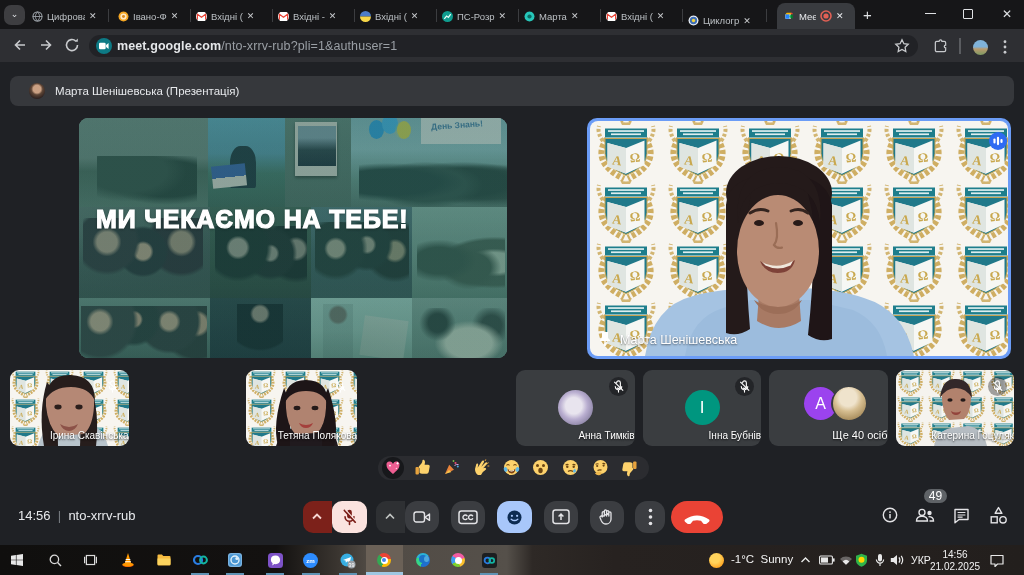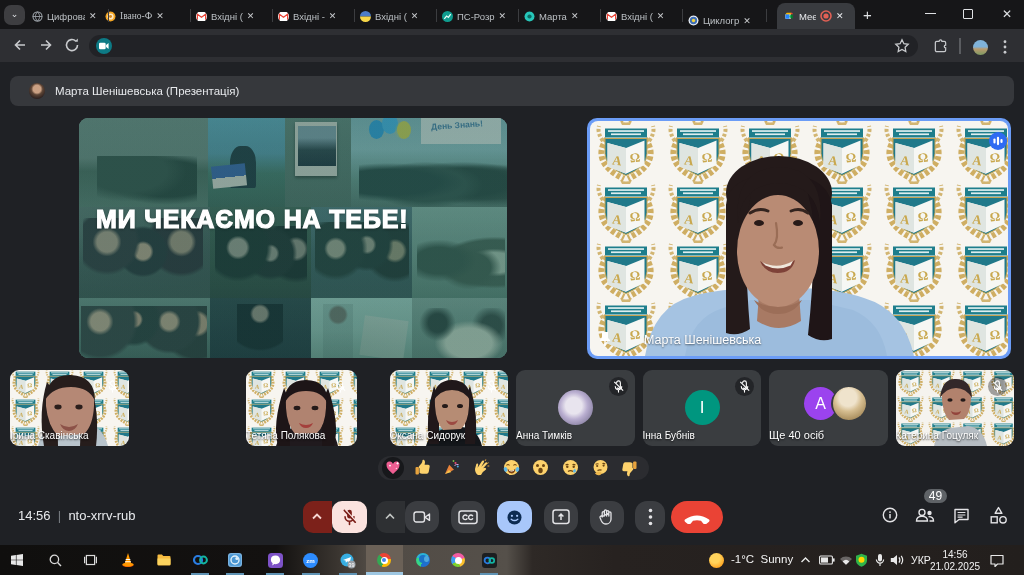--- a/index.html
+++ b/index.html
@@ -12,37 +12,37 @@
   #page{left:0;top:0;width:1024px;height:575px;}
   #taskbar{left:0;top:545px;width:1024px;height:30px;
     background:linear-gradient(90deg,#100f0e 0%,#131110 27%,#3a3530 33%,#514b45 36%,#55504a 49.5%,#2e2926 52%,#272220 60%,#231f1d 100%);}
   .tab{position:absolute;top:6px;height:20px;display:flex;align-items:center;gap:4px;}
   .tab .ttl{color:#bcc0c4;font-size:9.5px;white-space:nowrap;overflow:hidden;}
   .tab .x{color:#c9cbce;font-size:9px;}
   .tsep{position:absolute;top:9px;width:1px;height:13px;background:#3c3d40;}
   .fav{width:11px;height:11px;border-radius:50%;flex:0 0 auto;}
   
   .vtile{position:absolute;border-radius:9px;overflow:hidden;background:#3a3d40;}
-  .label{position:absolute;bottom:5px;left:0;right:0;text-align:left;color:#fff;font-size:10px;text-shadow:0 1px 2px rgba(0,0,0,.8);white-space:nowrap;}
+  .label{position:absolute;bottom:5px;left:0;right:0;text-align:right;color:#fff;font-size:10px;text-shadow:0 1px 2px rgba(0,0,0,.8);white-space:nowrap;}
   .micoff{position:absolute;top:7px;right:7px;width:19px;height:19px;border-radius:50%;display:flex;align-items:center;justify-content:center;}
   .dark .micoff{background:rgba(32,33,36,.85);}
 </style></head>
 <body>
 <div id="stage">
   <div id="tabstrip" class="abs">
     <div class="abs" style="left:4px;top:5px;width:21px;height:20px;border-radius:7px;background:#3e3e41;color:#dfe1e4;text-align:center;font-size:9px;line-height:19px;">⌄</div>
     <div class="tab" style="left:32px;width:72px;">
       <svg class="fav" width="11" height="11" viewBox="0 0 12 12">
           <circle cx="6" cy="6" r="5" fill="none" stroke="#9aa0a6" stroke-width="1.3"></circle>
           <path d="M1 6h10M6 1c-3 3-3 7 0 10M6 1c3 3 3 7 0 10" stroke="#9aa0a6" stroke-width="1" fill="none"></path>
         </svg>
       <span class="ttl" style="max-width:38px;">Цифрова</span>
         <span class="x">✕</span>
     </div>
-    <div class="tab" style="left:105px;width:72px;font-family:Liberation Serif, serif;">
+    <div class="tab" style="left:118px;width:72px;">
       <svg class="fav" width="11" height="11" viewBox="0 0 12 12">
           <circle cx="6" cy="6" r="5.5" fill="#f5a623"></circle>
           <circle cx="6" cy="6" r="3.4" fill="#fde9c8"></circle>
           <circle cx="6" cy="6" r="1.6" fill="#d98a1e"></circle>
         </svg>
       <span class="ttl" style="max-width:38px;">Івано-Ф</span>
         <span class="x">✕</span>
     </div>
     <div class="tab" style="left:196px;width:72px;">
       <svg class="fav" width="11" height="11" viewBox="0 0 12 12">
@@ -143,20 +143,21 @@
     <svg class="abs" style="left:64px;top:8px;" width="16" height="16" viewBox="0 0 16 16">
         <path d="M13.5 8a5.5 5.5 0 1 1-1.8-4" stroke="#c8cacd" stroke-width="1.6" fill="none"></path>
         <path d="M13.8 1.5v3.2h-3.2z" fill="#c8cacd"></path>
       </svg>
     <div class="abs" style="left:89px;top:6px;width:829px;height:22px;border-radius:11px;background:#212226;"></div>
     <div class="abs" style="left:96px;top:9px;width:16px;height:16px;border-radius:50%;background:#0d7a85;"></div>
     <svg class="abs" style="left:99px;top:13px;" width="10" height="8" viewBox="0 0 12 9">
         <rect x="0" y="0.5" width="8" height="8" rx="1.6" fill="#fff"></rect>
         <path d="M8.5 3.2L11.5 1v7L8.5 5.8z" fill="#fff"></path>
       </svg>
+    <div class="abs" style="left:117px;top:10px;font-size:12.5px;color:#e4e6e9;letter-spacing:0.1px;"><b style="font-weight:bold;">meet.google.com</b><span style="color:#9a9fa5;">/nto-xrrv-rub?pli=1&amp;authuser=1</span></div>
     <svg class="abs" style="left:894px;top:9px;" width="16" height="16" viewBox="0 0 16 16">
         <path d="M8 1.8l1.9 3.9 4.3.6-3.1 3 .7 4.2L8 11.5l-3.8 2 .7-4.2-3.1-3 4.3-.6z" fill="none" stroke="#c8cacd" stroke-width="1.3"></path>
       </svg>
     <svg class="abs" style="left:933px;top:10px;" width="15" height="15" viewBox="0 0 16 16">
         <path d="M6.5 2.5a1.5 1.5 0 0 1 3 0H12a1.5 1.5 0 0 1 1.5 1.5v2.5a1.5 1.5 0 0 0 0 3V12a1.5 1.5 0 0 1-1.5 1.5H4A1.5 1.5 0 0 1 2.5 12V4A1.5 1.5 0 0 1 4 2.5z" fill="none" stroke="#c8cacd" stroke-width="1.3"></path>
       </svg>
     <div class="abs" style="left:959px;top:9px;width:1.5px;height:16px;background:#5a5c60;"></div>
     <div class="abs" style="left:973px;top:11px;width:15px;height:15px;border-radius:50%;background:linear-gradient(180deg,#7fb2d9 0 45%,#b99a6e 60%,#7d9a62 100%);"></div>
     <svg class="abs" style="left:1003px;top:11px;" width="4" height="14" viewBox="0 0 4 16">
         <circle cx="2" cy="2" r="1.6" fill="#c8cacd"></circle>
@@ -268,21 +269,21 @@
         <div class="abs" style="left:399px;top:11px;width:18px;height:18px;border-radius:50%;background:#2e6bf2;"></div>
         <svg class="abs" style="left:403px;top:15px;" width="10" height="10" viewBox="0 0 12 12">
             <rect x="0.5" y="3" width="2.6" height="6" rx="1.3" fill="#fff"></rect>
             <rect x="4.7" y="1" width="2.6" height="10" rx="1.3" fill="#fff"></rect>
             <rect x="8.9" y="3.5" width="2.6" height="5" rx="1.3" fill="#fff"></rect>
           </svg>
         <svg class="abs" style="left:8px;top:210px;" width="14" height="16" viewBox="0 0 14 16">
             <path d="M4 1h6v6l2 2v1H2V9l2-2z" fill="#fff"></path>
             <rect x="6.3" y="10" width="1.4" height="5" fill="#fff"></rect>
           </svg>
-        <div class="abs" style="left:30px;top:212px;color:#fff;font-size:12.5px;text-shadow:0 1px 2px rgba(0,0,0,.55);padding-left:24px;">Марта Шенішевська</div>
+        <div class="abs" style="left:30px;top:212px;color:#fff;font-size:12.5px;text-shadow:0 1px 2px rgba(0,0,0,.55);">Марта Шенішевська</div>
       </div>
     </div>
 
     <div class="vtile" style="left:10px;top:370px;width:118.5px;height:76px;">
       <svg width="119" height="76">
           <rect width="119" height="76" fill="url(#crestsm)"></rect>
         </svg>
       <svg class="abs" style="left:0;top:0;" width="119" height="76" viewBox="0 0 119 76">
         <path d="M28 76 q4 -18 20 -21 l24 -3 q20 2 26 24z" fill="#b8c4cc"></path>
         <path d="M37 12 q-9 30 -3 64 l14 0 -1 -50z" fill="#261d1c"></path>
@@ -309,42 +310,20 @@
         <path d="M30 76 q5 -16 20 -19 l20 -2 q18 2 22 21z" fill="#201a1e"></path>
         <path d="M38 18 q-12 36 -6 58 l12 0 0 -44z" fill="#1d1517"></path>
         <path d="M82 18 q12 36 6 58 l-12 0 0 -44z" fill="#1d1517"></path>
         <path d="M40 38 q-2 -26 20 -26 q22 0 20 26 q-1 18 -9 25 l-22 1 q-8 -9 -9 -26z" fill="#b08370"></path>
         <path d="M38 34 q0 -24 22 -24 q22 0 22 24 q-6 -13 -22 -13 q-16 0 -22 13z" fill="#1d1517"></path>
         <ellipse cx="51" cy="38" rx="3.4" ry="2.2" fill="#241a19"></ellipse>
         <ellipse cx="69" cy="38" rx="3.4" ry="2.2" fill="#241a19"></ellipse>
         <path d="M53 53 q7 4 14 0 q-2 5 -7 5 q-5 0 -7 -5z" fill="#a4403c"></path>
       </svg>
       <div class="label">Тетяна Полякова</div>
-      <div class="micoff">
-          <svg width="13" height="13" viewBox="0 0 14 14">
-            <path d="M5 3a2 2 0 0 1 4 0v4a2 2 0 0 1-3.2 1.6M3.5 7a3.5 3.5 0 0 0 5.8 2.6M10.5 7c0 .8-.2 1.5-.6 2.1M7 10.5V13" stroke="#fff" stroke-width="1.2" fill="none" stroke-linecap="round"></path>
-            <path d="M2.5 2l9.5 9.5" stroke="#fff" stroke-width="1.3"></path>
-          </svg>
-        </div>
-    </div>
-    <div class="vtile" style="left:389.5px;top:370px;width:118.5px;height:76px;">
-      <svg width="119" height="76">
-          <rect width="119" height="76" fill="url(#crestsm)"></rect>
-        </svg>
-      <svg class="abs" style="left:0;top:0;" width="119" height="76" viewBox="0 0 119 76">
-        <path d="M36 76 q4 -14 18 -17 l18 -2 q16 2 20 19z" fill="#13161a"></path>
-        <path d="M44 16 q-9 30 -5 58 l10 0 0 -46z" fill="#20181a"></path>
-        <path d="M80 16 q9 30 5 58 l-10 0 0 -46z" fill="#20181a"></path>
-        <path d="M45 36 q-2 -24 17 -24 q19 0 17 24 q-1 17 -8 23 l-18 1 q-7 -8 -8 -24z" fill="#b68c74"></path>
-        <path d="M43 32 q1 -22 19 -22 q18 0 19 22 q-6 -12 -19 -12 q-13 0 -19 12z" fill="#20181a"></path>
-        <ellipse cx="55" cy="36" rx="3" ry="2" fill="#241a19"></ellipse>
-        <ellipse cx="70" cy="36" rx="3" ry="2" fill="#241a19"></ellipse>
-        <path d="M56 50 q6 4 12 0 q-2 5 -6 5 q-4 0 -6 -5z" fill="#9c4a42"></path>
-      </svg>
-      <div class="label">Оксана Сидорук</div>
       <div class="micoff">
           <svg width="13" height="13" viewBox="0 0 14 14">
             <path d="M5 3a2 2 0 0 1 4 0v4a2 2 0 0 1-3.2 1.6M3.5 7a3.5 3.5 0 0 0 5.8 2.6M10.5 7c0 .8-.2 1.5-.6 2.1M7 10.5V13" stroke="#fff" stroke-width="1.2" fill="none" stroke-linecap="round"></path>
             <path d="M2.5 2l9.5 9.5" stroke="#fff" stroke-width="1.3"></path>
           </svg>
         </div>
     </div>
     <div class="vtile dark" style="left:516px;top:370px;width:118.5px;height:76px;">
       <div class="abs" style="left:42px;top:20px;width:35px;height:35px;border-radius:50%;background:radial-gradient(circle at 45% 45%,#e8e4ee 0 30%,#b9aed0 50%,#8f87a8 75%,#6e6886 100%);"></div>
       <div class="label">Анна Тимків</div>

